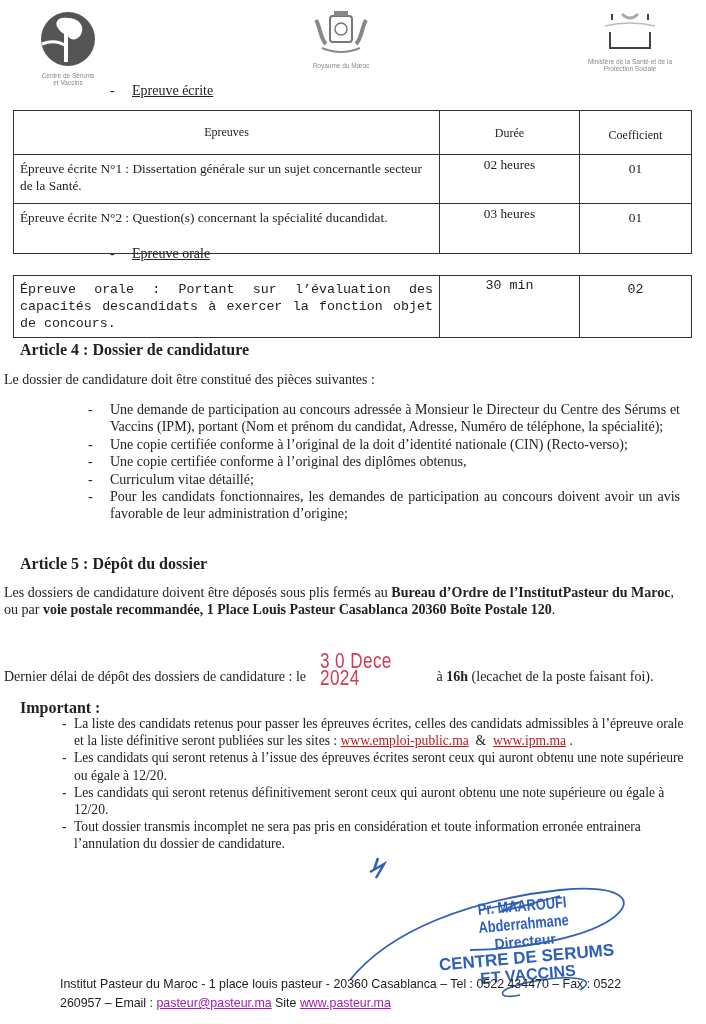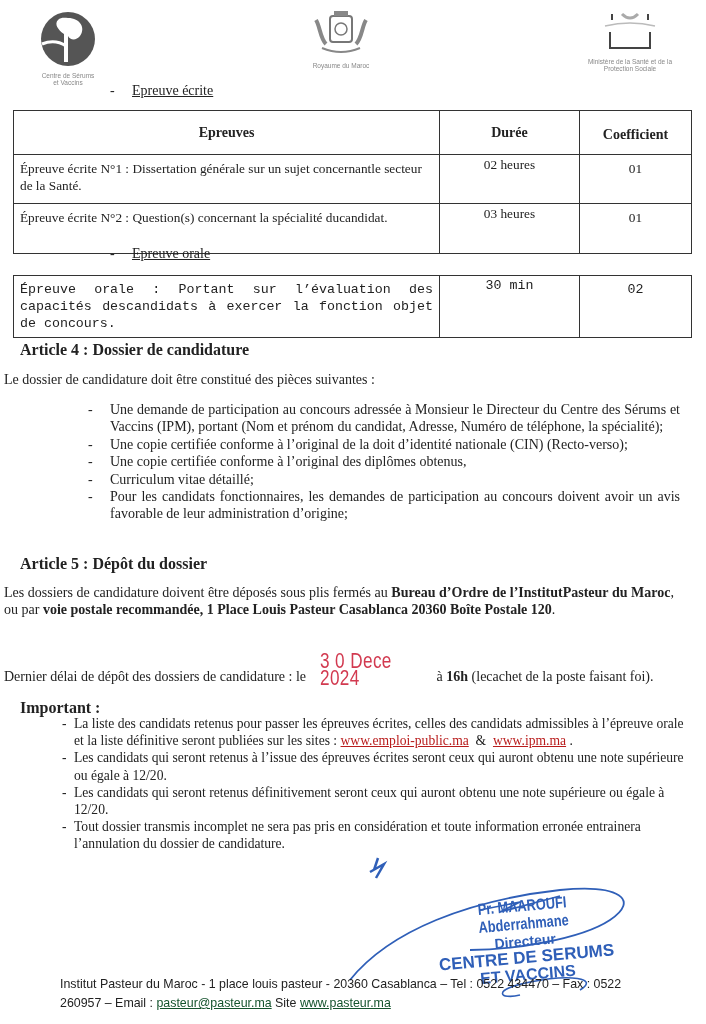--- a/index.html
+++ b/index.html
@@ -11,41 +11,41 @@
   .logo-mid { left: 306px; top: 10px; width: 70px; height: 70px; }
   .logo-right { left: 575px; top: 10px; width: 110px; height: 70px; }
   .logo-cap { font-family: "Liberation Sans", "DejaVu Sans", sans-serif; font-size: 6.5px; color: #888; text-align: center; line-height: 7px; }
   
   .sub-head { font-size: 14px; margin-left: 20px; }
   .sub-head .dash { display: inline-block; width: 22px; }
   .sub-head .lbl { text-decoration: underline; }
   
   table.grid { border-collapse: collapse; position: absolute; left: 13px; width: 679px; }
   table.grid td, table.grid th { border: 1.6px solid #333; vertical-align: top; }
-  table.grid th { font-weight: bold; font-size: 14px; text-align: center; vertical-align: middle; height: 33px; }
+  table.grid th { font-weight: normal; font-size: 12px; text-align: center; vertical-align: middle; height: 33px; }
   .c1 { width: 413px; padding: 5px 6px; line-height: 17px; font-size: 13.3px; }
   .c2 { width: 137px; text-align: center; padding-top: 2px; }
   .c3 { text-align: center; padding-top: 6px; }
   .justify { text-align: justify; }
   
   .bold { font-weight: bold; }
   .para { left: 4px; width: 670px; line-height: 17px; font-size: 14px; }
   .article { left: 20px; font-weight: bold; font-size: 16px; }
   ul.dashlist { list-style: none; margin: 0; padding: 0; position: absolute; left: 88px; width: 592px; font-size: 14px; line-height: 17.4px; }
   ul.dashlist li { position: relative; padding-left: 22px; text-align: justify; }
   ul.dashlist li::before { content: "-"; position: absolute; left: 0; }
   ul.implist { list-style: none; margin: 0; padding: 0; position: absolute; left: 62px; width: 630px; font-size: 13.6px; line-height: 17.2px; }
   ul.implist li { position: relative; padding-left: 12px; }
   ul.implist li::before { content: "- "; position: absolute; left: 0; }
   a.lnk { color: #b91c1c; text-decoration: underline; }
   .stamp-date { color: #d23a50; font-family: "Liberation Sans", "DejaVu Sans", sans-serif; font-size: 22px; letter-spacing: 0.5px; transform: scaleX(0.78); transform-origin: left; display: inline-block; }
   
   .sig { font-family: "Liberation Sans", "DejaVu Sans", sans-serif; color: #2f5fb8; font-weight: bold; text-align: center; }
   .footer { font-family: "Liberation Sans", "DejaVu Sans", sans-serif; font-size: 12.4px; color: #222; text-align: left; left: 60px; width: 580px; line-height: 19px; }
-  .footer a { color: #14532d; text-decoration: underline; }
+  .footer a { color: #a21caf; text-decoration: underline; }
 </style>
 </head>
 <body>
 
 <div class="abs logo-left">
   <svg width="80" height="58" viewBox="0 0 80 58">
     <circle cx="40" cy="29" r="27" fill="#555"></circle>
     <path d="M40 8 C52 8 58 18 52 26 C48 31 42 30 40 26 L40 52 L36 52 L36 24 C30 20 26 14 30 10 C33 7 37 8 40 8 Z" fill="#fff"></path>
     <path d="M14 34 C24 30 32 32 38 36" stroke="#fff" stroke-width="3" fill="none"></path>
   </svg>

